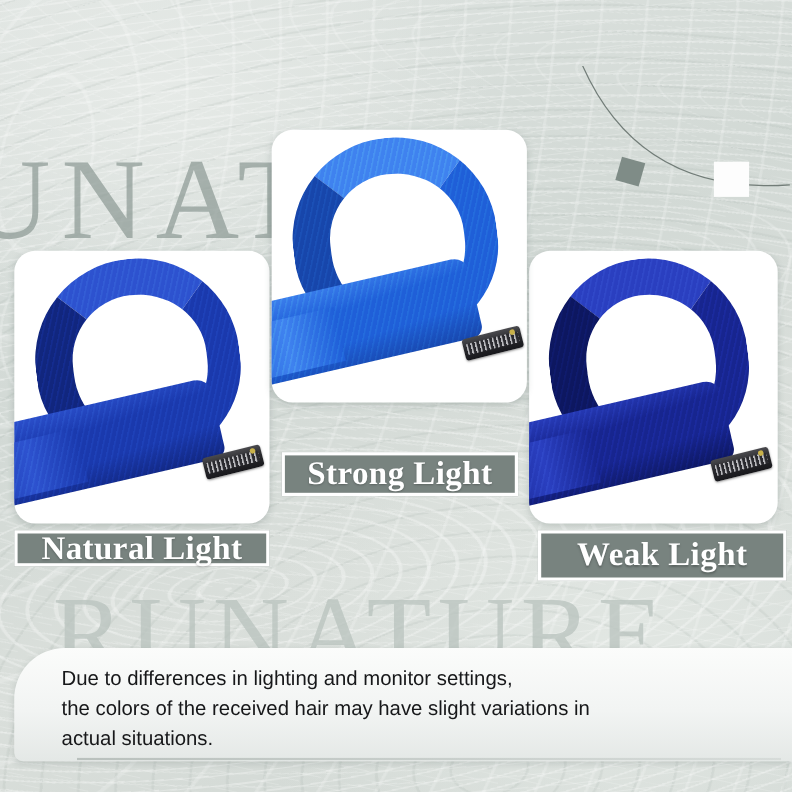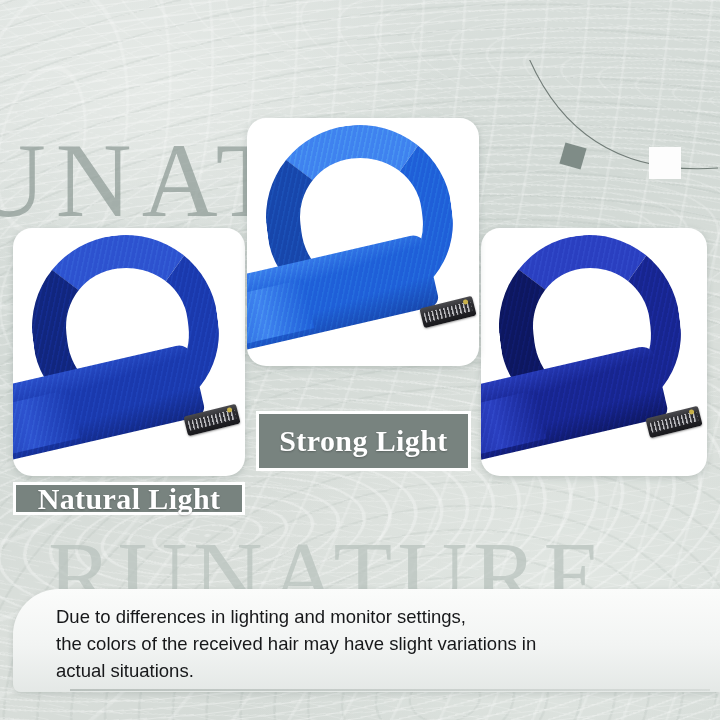--- a/index.html
+++ b/index.html
@@ -231,21 +231,21 @@
     background:#78837f;
     border:3px solid #ffffff;
     color:#ffffff;
     font-family:"Liberation Serif", serif;
     font-weight:700;
     letter-spacing:.4px;
     text-shadow:0 1px 2px rgba(0,0,0,.25);
     z-index:6;
   }
   #label-natural { left:13px;  top:482px; width:232px; height:33px; font-size:30px; }
-  #label-strong  { left:256px; top:411px; width:215px; height:60px; font-size:30px; }
+  #label-strong  { left:256px; top:411px; width:215px; height:40px; font-size:30px; }
   #label-weak    { left:489px; top:482px; width:226px; height:46px; font-size:30px; }
 
   
   #disclaimer {
     position:absolute;
     left:13px; top:589px;
     width:707px; height:103px;
     background:linear-gradient(180deg,#fbfcfb 0%,#f2f4f3 55%,#e4e8e6 100%);
     border-radius:46px 0 0 8px;
     box-shadow:0 2px 6px rgba(80,95,90,.18);
@@ -309,20 +309,21 @@
       <div class="loop" id="loop-weak" style="border-color: rgb(42, 63, 192) rgb(23, 37, 143) rgb(13, 23, 96) rgb(13, 23, 96);"></div>
       <div class="tail" id="tail-weak" style="background: linear-gradient(175deg, rgb(42, 63, 192) 0%, rgb(23, 37, 143) 34%, rgb(23, 37, 143) 66%, rgb(13, 23, 96) 100%);"></div>
       <div class="tail-fade" id="tailfade-weak" style="background: linear-gradient(90deg, rgba(255, 255, 255, 0) 0%, rgb(42, 63, 192) 55%, rgb(23, 37, 143) 100%);"></div>
       <div class="strands"></div>
       <div class="clip" id="clip-weak" style="right:6px; bottom:44px;"></div>
     </div>
   </div>
 
   <div class="light-label" id="label-natural">Natural Light</div>
   <div class="light-label" id="label-strong">Strong Light</div>
+  <div class="light-label" id="label-weak">Weak Light</div>
 
   <div id="disclaimer">
     <p>Due to differences in lighting and monitor settings,
 the colors of the received hair may have slight variations in
 actual situations.</p>
     <div id="disclaimer-rule"></div>
   </div>
 
 </div>
 

